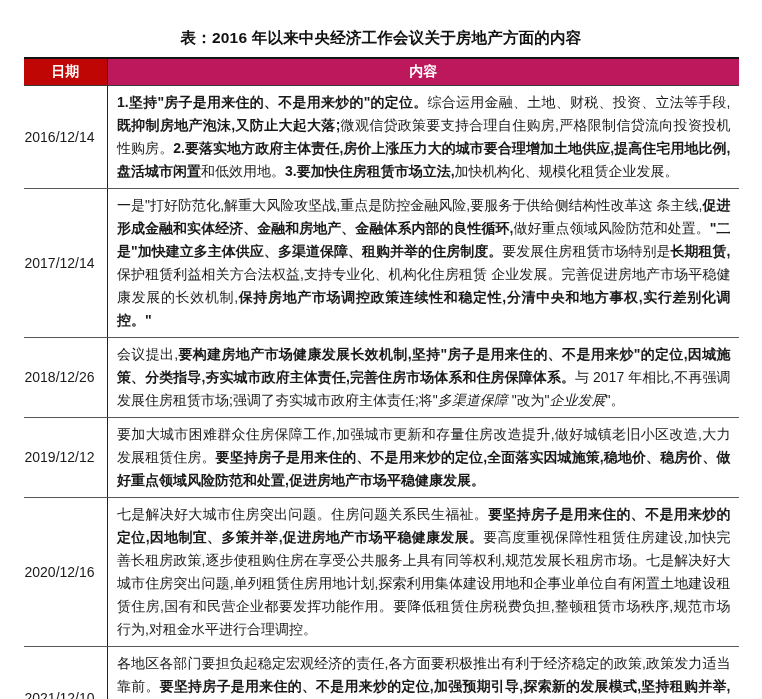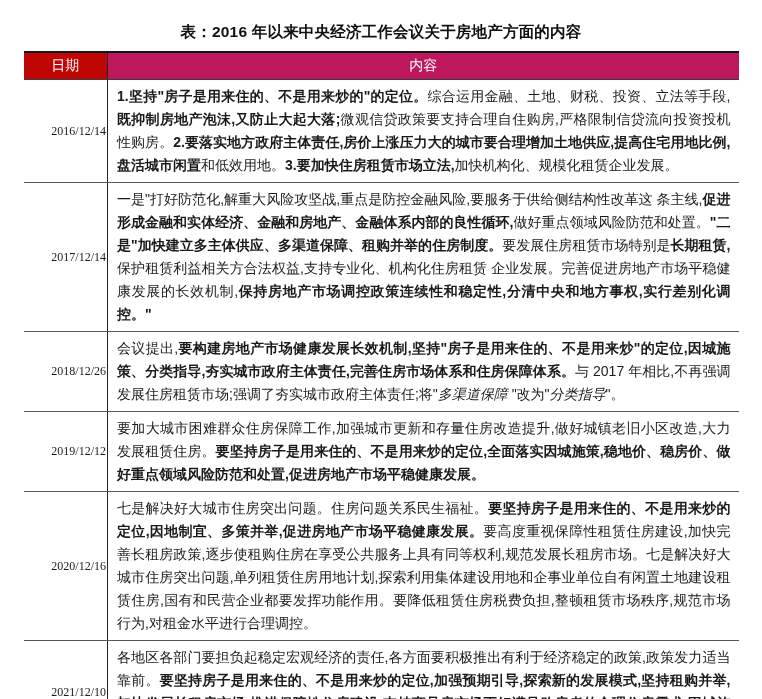--- a/index.html
+++ b/index.html
@@ -4,44 +4,44 @@
 <style>
   html,body{margin:0;padding:0;background:#ffffff;}
   body{
     width:762px;height:699px;
     font-family:"Liberation Sans","DejaVu Sans",sans-serif;
     color:#1a1a1a;
     -webkit-font-smoothing:antialiased;
   }
   .page{width:762px;height:699px;box-sizing:border-box;padding-top:10px;}
   .doc-title{
-    width:715px;margin:12px auto 8px auto;
+    width:715px;margin:18px auto 8px auto;
     text-align:center;font-size:15.5px;font-weight:bold;color:#111;
     letter-spacing:0.2px;
   }
   table.policy-table{
     width:715px;margin:0 auto;border-collapse:collapse;table-layout:fixed;
   }
   table.policy-table col.c-date{width:84px;}
   thead th{
-    background:#c00505;color:#ffffff;font-weight:normal;font-size:14px;
+    background:#c00505;color:#ffffff;font-weight:bold;font-size:14px;
     padding:4px 4px;text-align:center;
     border-top:2px solid #141414;border-bottom:1px solid #3a3a3a;
   }
   thead th.th-content{border-left:1px solid #222;}
   tbody td{
     vertical-align:middle;
     border-bottom:1px solid #585858;
     font-size:14px;line-height:23px;
   }
   tbody tr:last-child td{border-bottom:2px solid #2b2b2b;}
   td.date-cell{
-    text-align:right;
-    font-family:Liberation Serif, serif;
-    font-size:12px;white-space:nowrap;
+    text-align:left;
+    font-family:Liberation Sans, sans-serif;
+    font-size:14px;white-space:nowrap;
   }
   td.content-cell{
     border-left:1px solid #222;
     padding:5px 8px 5px 9px;
     text-align:justify;text-justify:inter-character;
   }
   .seg-b{font-weight:bold;}
   .seg-i{font-style:italic;}
 </style>
 </head>
@@ -65,21 +65,21 @@
         <tr>
           <td class="date-cell">2016/12/14</td>
           <td class="content-cell"><span class="seg-b">1.坚持"房子是用来住的、不是用来炒的"的定位。</span><span class="seg-n">综合运用金融、土地、财税、投资、立法等手段,</span><span class="seg-b">既抑制房地产泡沫,又防止大起大落;</span><span class="seg-n">微观信贷政策要支持合理自住购房,严格限制信贷流向投资投机性购房。</span><span class="seg-b">2.要落实地方政府主体责任,房价上涨压力大的城市要合理增加土地供应,提高住宅用地比例,盘活城市闲置</span><span class="seg-n">和低效用地。</span><span class="seg-b">3.要加快住房租赁市场立法,</span><span class="seg-n">加快机构化、规模化租赁企业发展。</span></td>
         </tr>
         <tr>
           <td class="date-cell">2017/12/14</td>
           <td class="content-cell"><span class="seg-n">一是"打好防范化,解重大风险攻坚战,重点是防控金融风险,要服务于供给侧结构性改革这 条主线,</span><span class="seg-b">促进形成金融和实体经济、金融和房地产、金融体系内部的良性循环,</span><span class="seg-n">做好重点领域风险防范和处置。</span><span class="seg-b">"二是"加快建立多主体供应、多渠道保障、租购并举的住房制度。</span><span class="seg-n">要发展住房租赁市场特别是</span><span class="seg-b">长期租赁,</span><span class="seg-n">保护租赁利益相关方合法权益,支持专业化、机构化住房租赁 企业发展。完善促进房地产市场平稳健康发展的长效机制,</span><span class="seg-b">保持房地产市场调控政策连续性和稳定性,分清中央和地方事权,实行差别化调控。"</span></td>
         </tr>
         <tr>
           <td class="date-cell">2018/12/26</td>
-          <td class="content-cell"><span class="seg-n">会议提出,</span><span class="seg-b">要构建房地产市场健康发展长效机制,坚持"房子是用来住的、不是用来炒"的定位,因城施策、分类指导,夯实城市政府主体责任,完善住房市场体系和住房保障体系。</span><span class="seg-n">与 2017 年相比,不再强调发展住房租赁市场;强调了夯实城市政府主体责任;将"</span><span class="seg-i">多渠道保障 </span><span class="seg-n">"改为"</span><span class="seg-i">分类指导</span><span class="seg-n">"。</span></td>
+          <td class="content-cell"><span class="seg-n">会议提出,</span><span class="seg-b">要构建房地产市场健康发展长效机制,坚持"房子是用来住的、不是用来炒"的定位,因城施策、分类指导,夯实城市政府主体责任,完善住房市场体系和住房保障体系。</span><span class="seg-n">与 2017 年相比,不再强调发展住房租赁市场;强调了夯实城市政府主体责任;将"</span><span class="seg-i">多渠道保障 </span><span class="seg-n">"改为"</span><span class="seg-i">企业发展</span><span class="seg-n">"。</span></td>
         </tr>
         <tr>
           <td class="date-cell">2019/12/12</td>
           <td class="content-cell"><span class="seg-n">要加大城市困难群众住房保障工作,加强城市更新和存量住房改造提升,做好城镇老旧小区改造,大力发展租赁住房。</span><span class="seg-b">要坚持房子是用来住的、不是用来炒的定位,全面落实因城施策,稳地价、稳房价、做好重点领域风险防范和处置,促进房地产市场平稳健康发展。</span></td>
         </tr>
         <tr>
           <td class="date-cell">2020/12/16</td>
           <td class="content-cell"><span class="seg-n">七是解决好大城市住房突出问题。住房问题关系民生福祉。</span><span class="seg-b">要坚持房子是用来住的、不是用来炒的定位,因地制宜、多策并举,促进房地产市场平稳健康发展。</span><span class="seg-n">要高度重视保障性租赁住房建设,加快完善长租房政策,逐步使租购住房在享受公共服务上具有同等权利,规范发展长租房市场。七是解决好大城市住房突出问题,单列租赁住房用地计划,探索利用集体建设用地和企事业单位自有闲置土地建设租赁住房,国有和民营企业都要发挥功能作用。要降低租赁住房税费负担,整顿租赁市场秩序,规范市场行为,对租金水平进行合理调控。</span></td>
         </tr>
         <tr>

